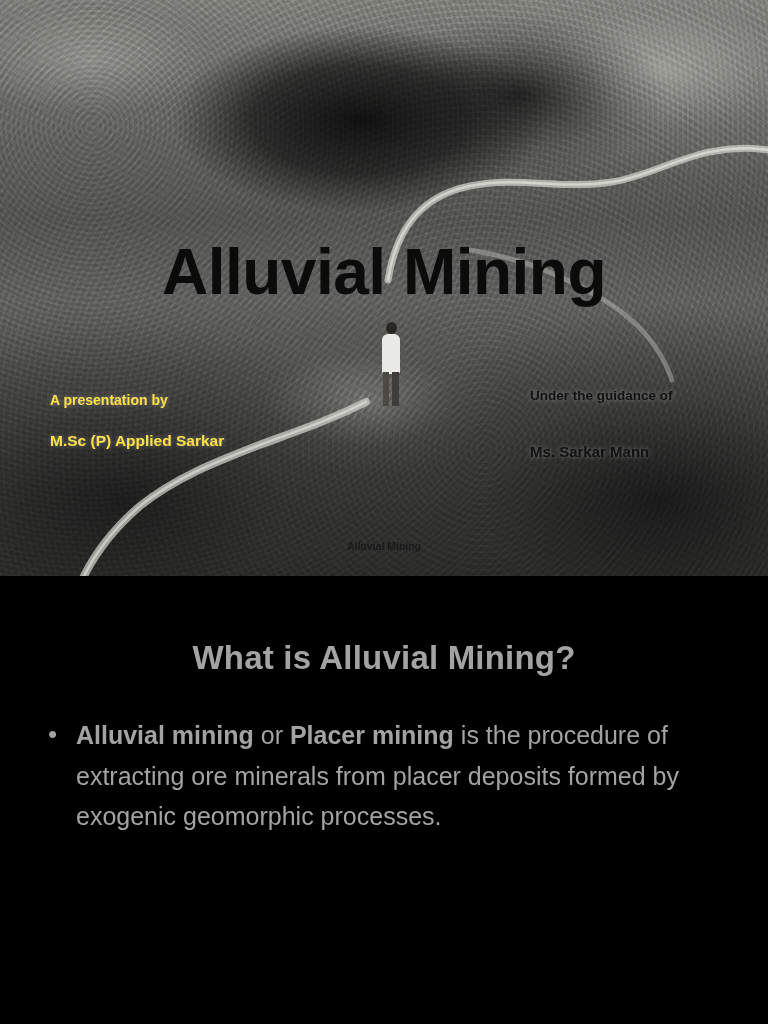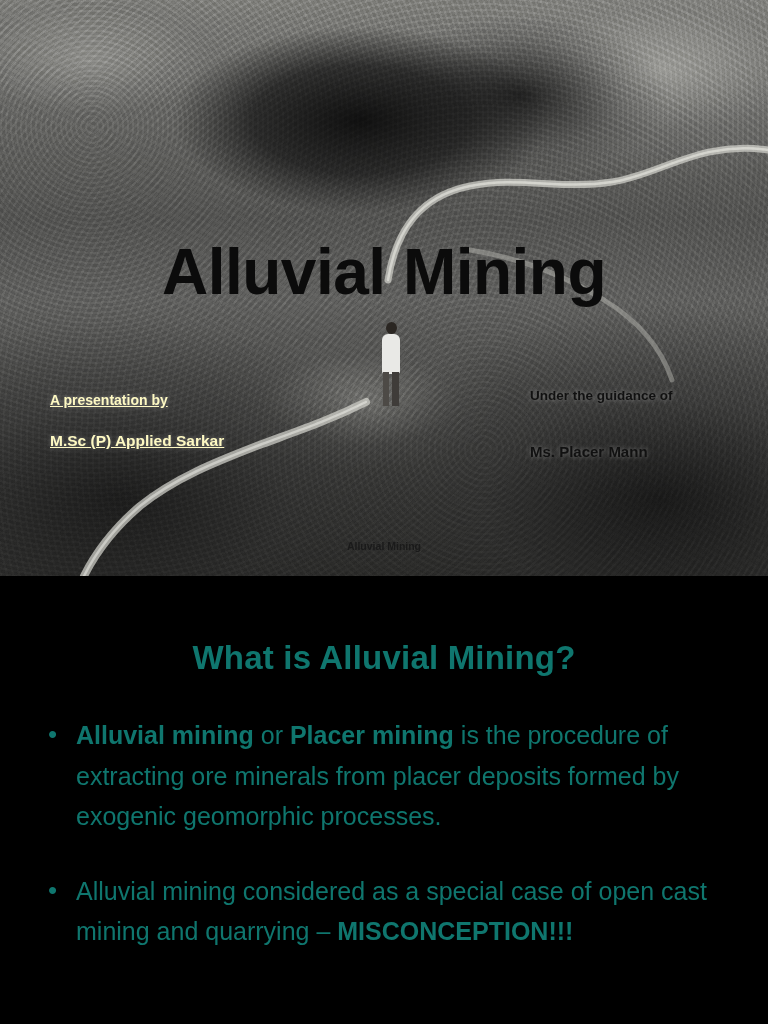--- a/index.html
+++ b/index.html
@@ -101,23 +101,22 @@
     font-weight: 600;
     color: #0b0b0b;
     letter-spacing: -0.5px;
     line-height: 1.05;
   }
 
   .byline-left {
     position: absolute;
     left: 50px;
     top: 392px;
-    color: #fef9c3;
+    color: #fde047;
     text-shadow: 0 0 5px rgba(255,255,255,0.35);
-    text-decoration: underline;
   }
   .byline-left .lead {
     font-size: 14px;
     font-weight: 600;
     margin-bottom: 22px;
   }
   .byline-left .name-block div {
     font-size: 15.5px;
     font-weight: 700;
     line-height: 1.45;
@@ -150,21 +149,21 @@
     color: #1a1a1a;
     font-weight: 600;
   }
 
   
   .slide-content {
     position: relative;
     width: 768px;
     height: 448px;
     background: #000;
-    color: #0f766e;
+    color: #a3a3a3;
     overflow: hidden;
   }
   .content-heading {
     text-align: center;
     font-size: 33px;
     font-weight: 700;
     padding-top: 36px;
     letter-spacing: 0.2px;
   }
   .bullets {
@@ -222,30 +221,27 @@
 
   <div class="byline-left">
     <div class="lead">A presentation by</div>
     <div class="name-block">
       <div>M.Sc (P) Applied Sarkar</div>
     </div>
   </div>
 
   <div class="byline-right">
     <div class="lead">Under the guidance of</div>
-    <div class="guide">Ms. Placer Mann</div>
+    <div class="guide">Ms. Sarkar Mann</div>
   </div>
 
   <div class="footer-caption">Alluvial Mining</div>
 </section>
 
 <section class="slide-content">
   <h2 class="content-heading">What is Alluvial Mining?</h2>
 
   <ul class="bullets">
     <li class="bullet">
       <b>Alluvial mining</b><span> or </span><b>Placer mining</b><span> is the procedure of extracting ore minerals from placer deposits formed by exogenic geomorphic processes.</span>
     </li>
-    <li class="bullet">
-      <span>Alluvial mining considered as a special case of open cast mining and quarrying – </span><span class="clipped">MISCONCEPTION!!!</span>
-    </li>
   </ul>
 </section>
 
 </body></html>

